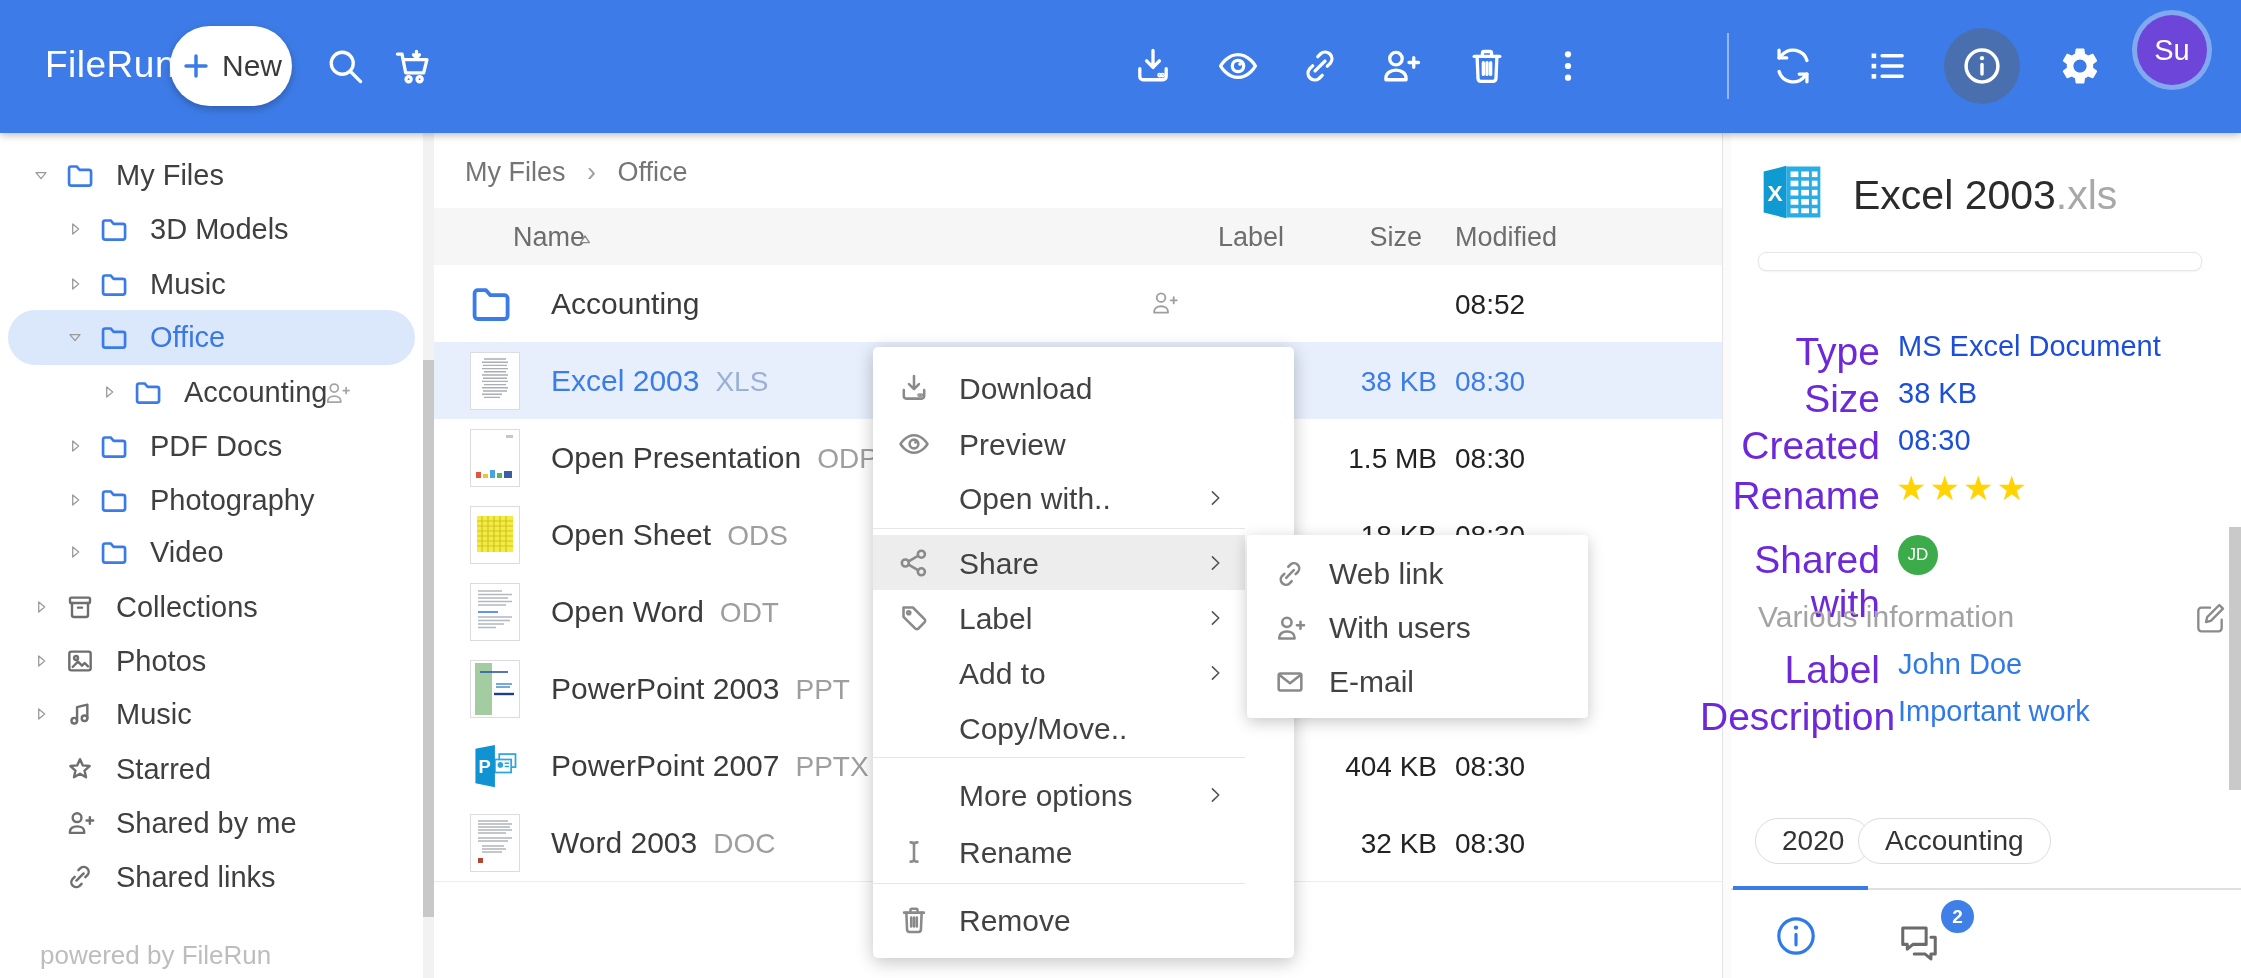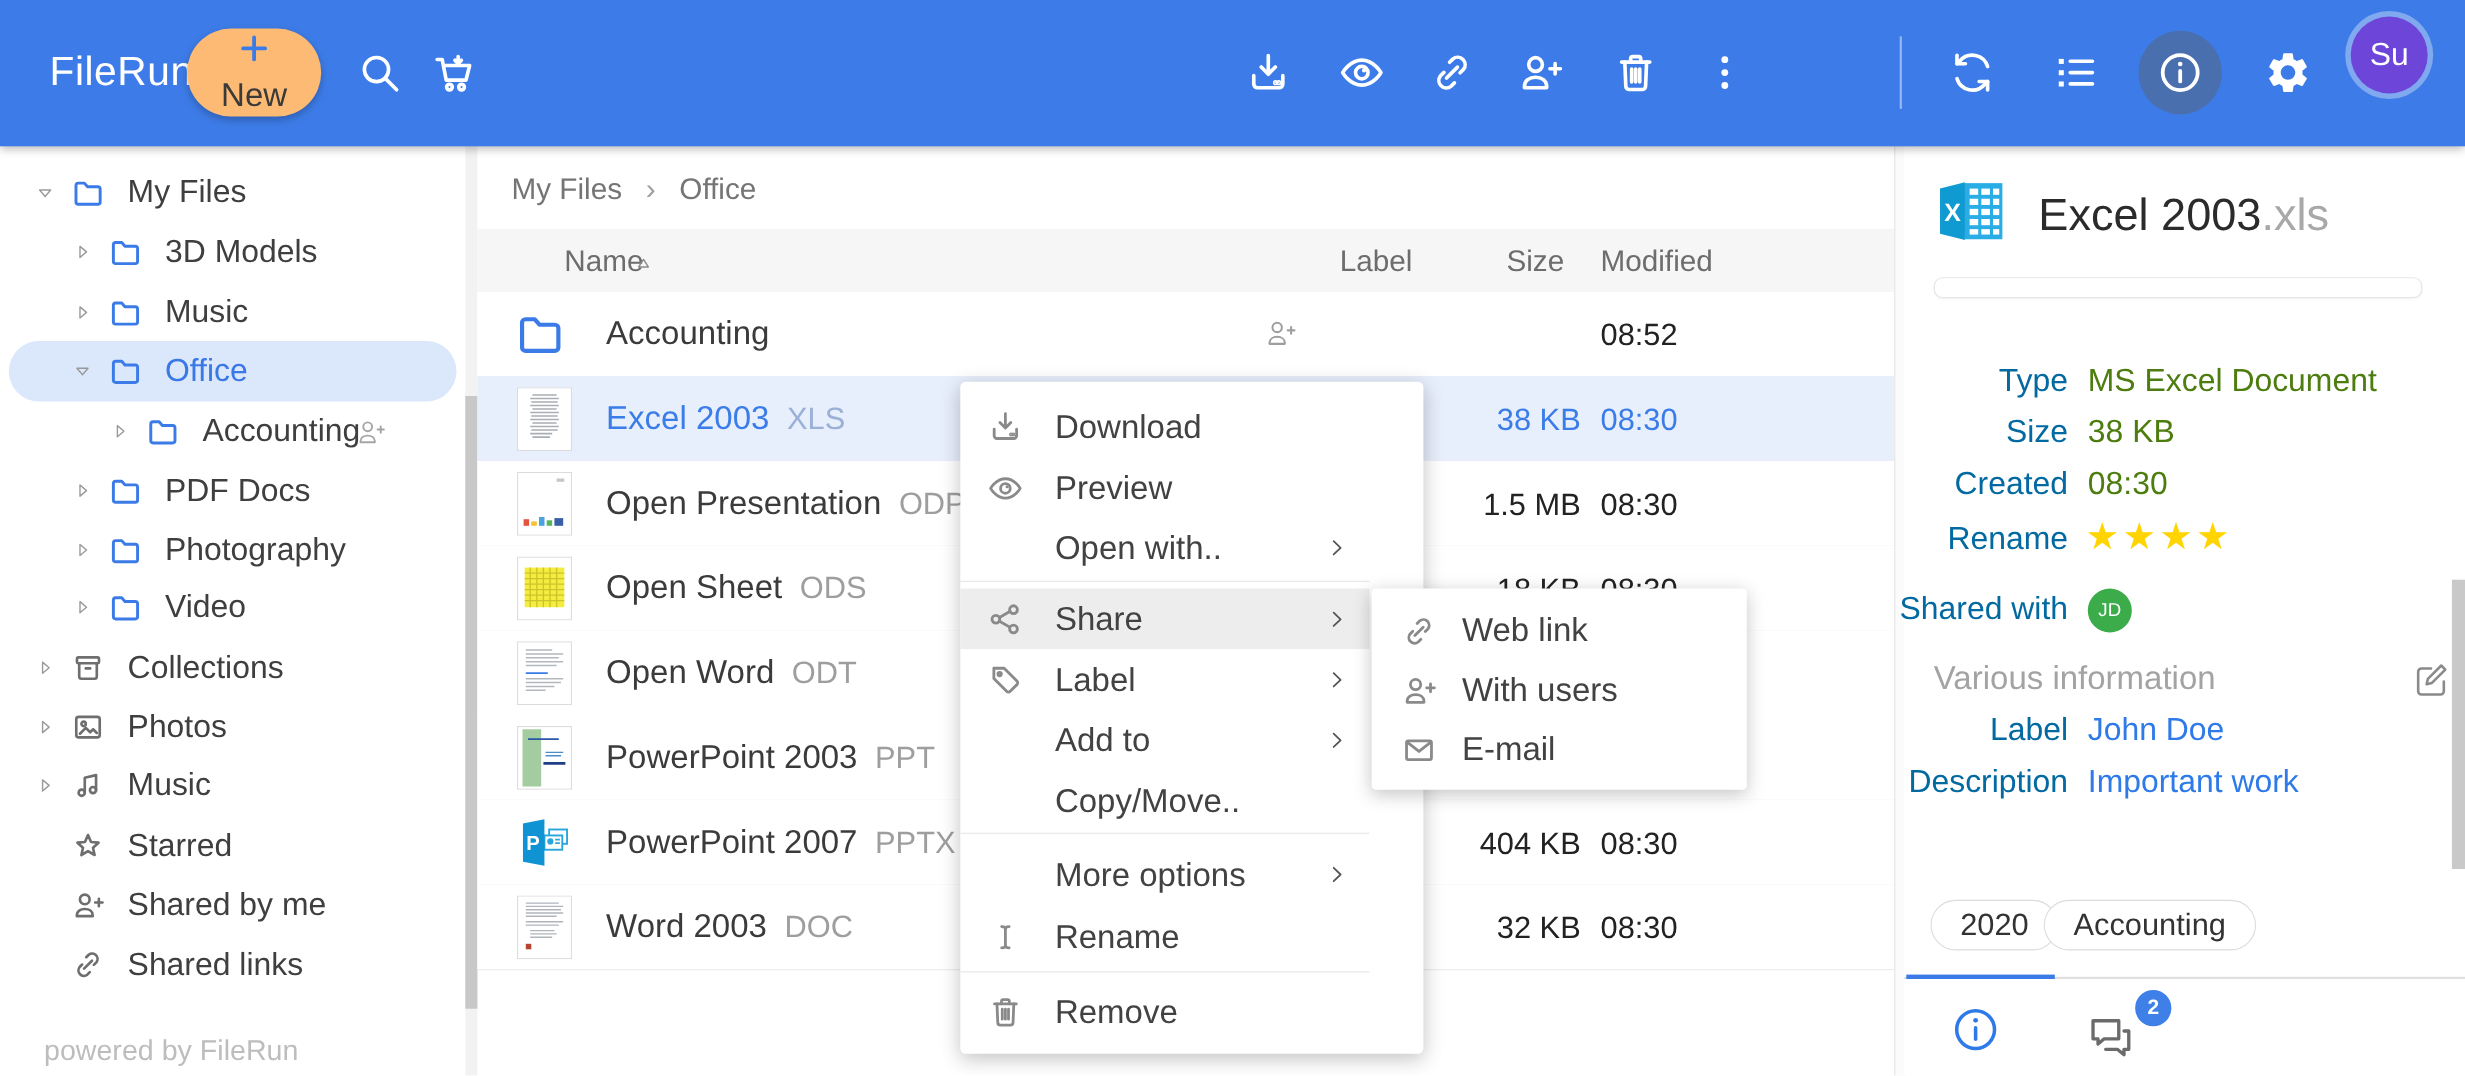--- a/index.html
+++ b/index.html
@@ -7,22 +7,22 @@
           font-family:"Liberation Sans","DejaVu Sans",sans-serif;color:#3c3c3c;background:#fff;}
   .abs{position:absolute;}
   svg{display:block;}
   .ic{stroke:currentColor;fill:none;stroke-width:1.8;stroke-linecap:round;stroke-linejoin:round;}
   .icthin{stroke:currentColor;fill:none;stroke-width:1.4;stroke-linecap:round;stroke-linejoin:round;}
 
   
   .topbar{position:absolute;left:0;top:0;width:2241px;height:133px;background:#3d7ce8;
           box-shadow:0 2px 8px rgba(0,0,0,.28);z-index:60;}
   .brand{position:absolute;left:45px;top:44px;font-size:37px;font-weight:500;color:#fff;letter-spacing:.5px;}
-  .new-btn{position:absolute;left:170px;top:26px;width:122px;height:80px;background:#fdba74;border-radius:40px;
-           box-shadow:0 3px 8px rgba(0,0,0,.25);display:flex;align-items:center;justify-content:center;gap:10px;flex-direction:column;}
+  .new-btn{position:absolute;left:170px;top:26px;width:122px;height:80px;background:#ffffff;border-radius:40px;
+           box-shadow:0 3px 8px rgba(0,0,0,.25);display:flex;align-items:center;justify-content:center;gap:10px;}
   .new-btn .plus{color:#3b7be8;}
   .new-btn .txt{font-size:30px;color:#3a3a3a;}
   .tbicon{position:absolute;top:44px;width:44px;height:44px;color:#fff;}
   .tb-divider{position:absolute;left:1727px;top:33px;width:2px;height:66px;background:rgba(255,255,255,.45);}
   .info-btn{position:absolute;left:1944px;top:28px;width:76px;height:76px;border-radius:50%;background:#4a6fae;
             display:flex;align-items:center;justify-content:center;color:#fff;}
   .avatar-su{position:absolute;left:2137px;top:15px;width:70px;height:70px;border-radius:50%;background:#6e45d9;
              box-shadow:0 0 0 5px rgba(255,255,255,.35);display:flex;align-items:center;justify-content:center;
              color:#fff;font-size:29px;}
 
@@ -70,22 +70,22 @@
   .si{position:absolute;left:0;width:341px;height:54px;}
   .si .mic{position:absolute;left:26px;top:11px;color:#8a8a8a;}
   .si .mtx{position:absolute;left:82px;top:11px;font-size:30px;color:#424242;white-space:nowrap;}
 
   
   .panel{position:absolute;left:1731px;top:133px;width:510px;height:845px;background:#fff;}
   .ptitle{position:absolute;left:1853px;top:172px;font-size:41px;color:#2b2b2b;white-space:nowrap;}
   .ptitle .ext{color:#a8a8a8;}
   .pstrip{position:absolute;left:1758px;top:252px;width:442px;height:17px;background:#fff;
           border:1px solid #e6e6e6;border-radius:8px;box-shadow:0 1px 2px rgba(0,0,0,.05);}
-  .plabel{position:absolute;left:1700px;width:180px;text-align:right;font-size:29px;color:#0369a1;}
-  .pval{position:absolute;left:1898px;font-size:29px;color:#4d7c0f;white-space:nowrap;}
+  .plabel{position:absolute;left:1700px;width:180px;text-align:right;font-size:39px;color:#6d28d9;}
+  .pval{position:absolute;left:1898px;font-size:29px;color:#1d4ed8;white-space:nowrap;}
   .pval.link{color:#2e7ae8;}
   .stars{position:absolute;left:1896px;top:468px;font-size:34px;color:#ffd400;letter-spacing:3px;}
   .jd{position:absolute;left:1898px;top:535px;width:40px;height:40px;border-radius:50%;background:#3cab4a;
       color:#fff;font-size:17px;display:flex;align-items:center;justify-content:center;}
   .psection{position:absolute;left:1758px;top:600px;font-size:30px;color:#a3a3a3;}
   .tag{position:absolute;top:818px;height:46px;border:1.5px solid #dcdcdc;border-radius:24px;background:#fff;
        font-size:28px;color:#333;display:flex;align-items:center;padding:0 26px;box-sizing:border-box;}
   .tabline{position:absolute;left:1731px;top:888px;width:510px;height:1.5px;background:#e0e0e0;}
   .tabline-active{position:absolute;left:1733px;top:886px;width:135px;height:4px;background:#3b7be8;}
   .cbadge{position:absolute;left:1938px;top:897px;width:33px;height:33px;border-radius:50%;background:#3f80e8;

